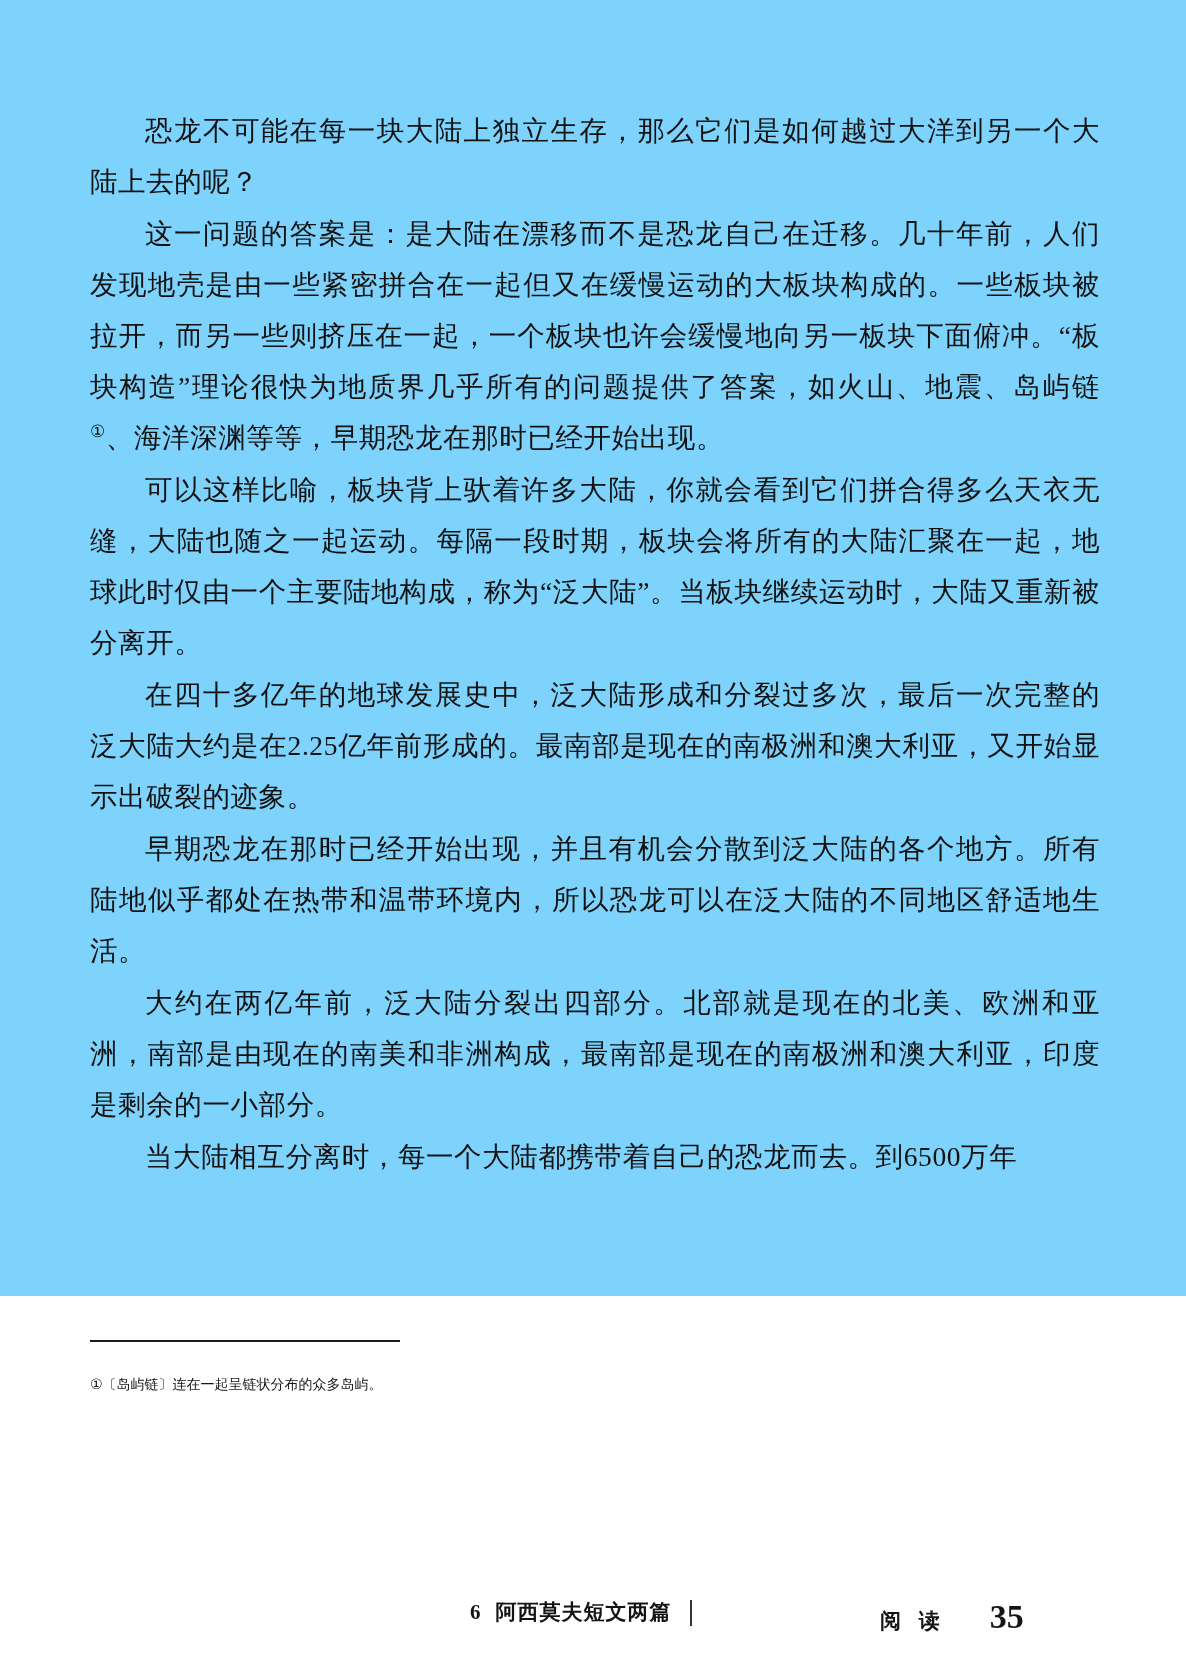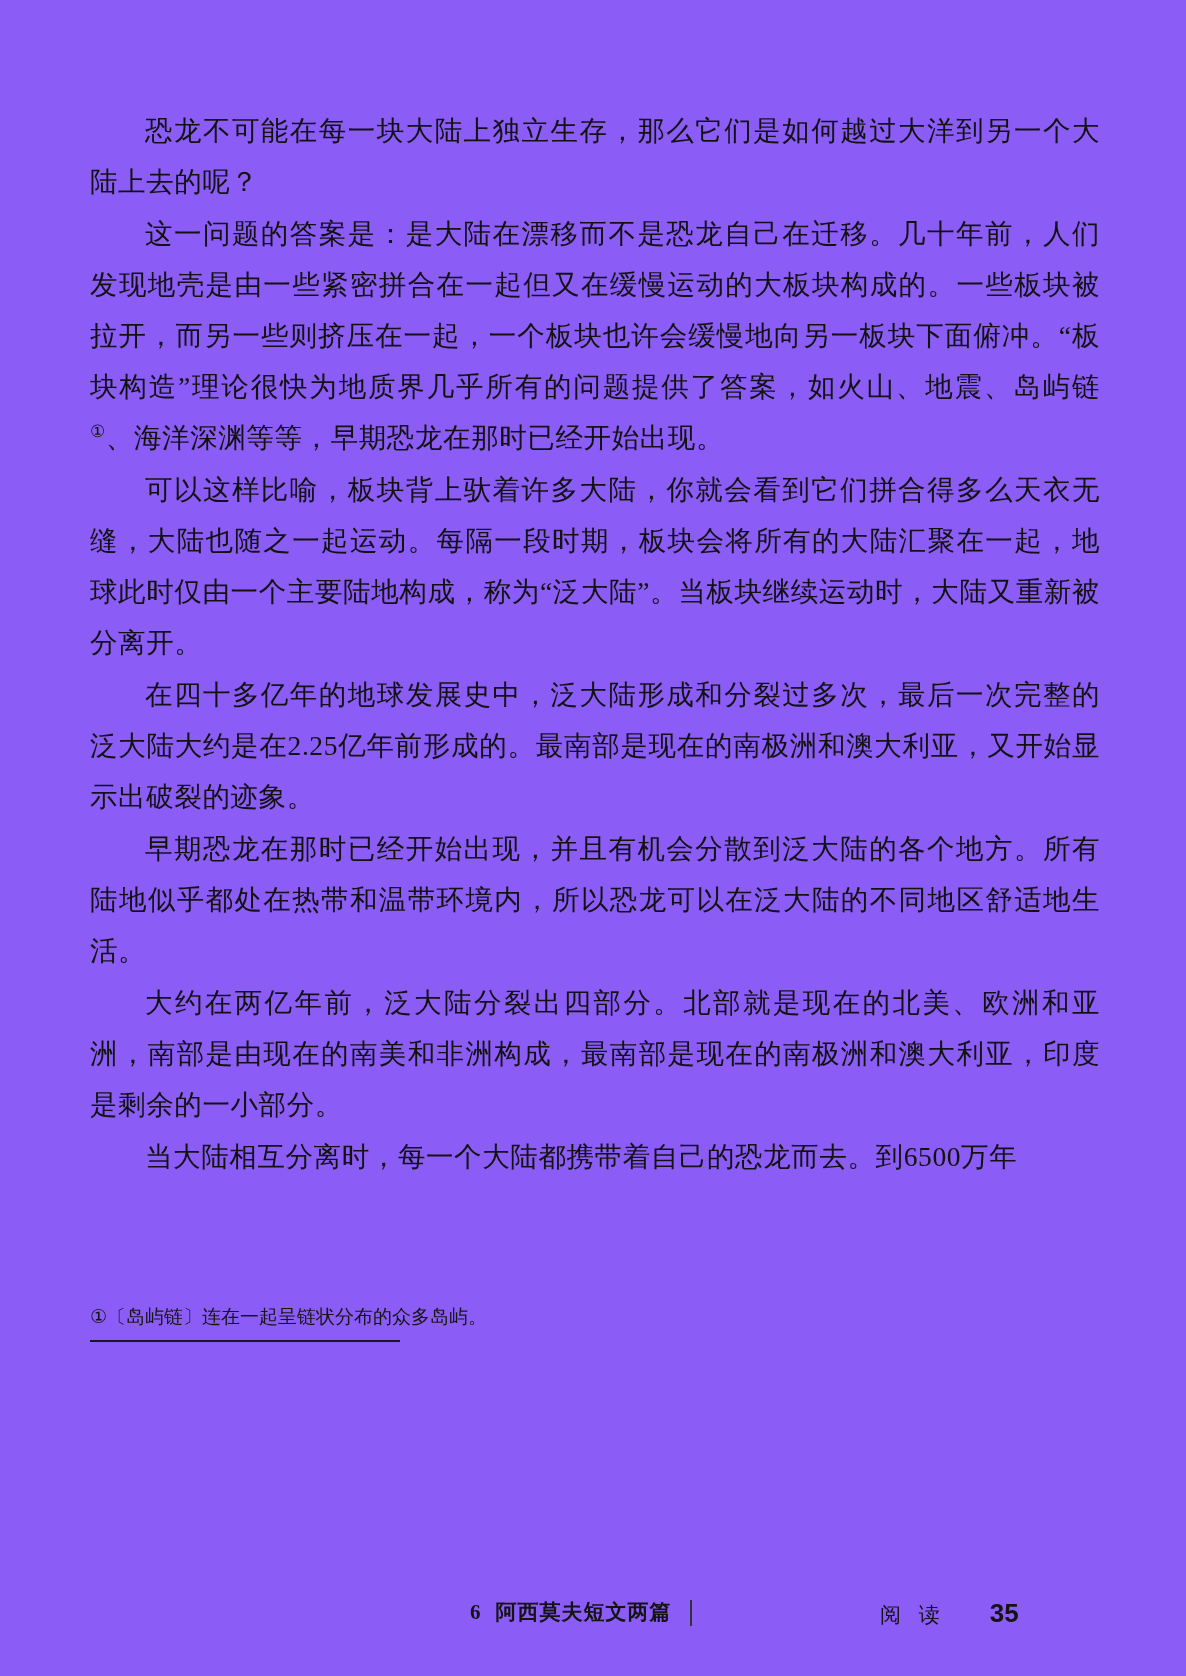--- a/index.html
+++ b/index.html
@@ -13,22 +13,22 @@
     font-family: "Liberation Serif", "DejaVu Serif", serif;
     color: #111111;
     position: relative;
     overflow: hidden;
   }
   .page {
     position: absolute;
     left: 0;
     top: 0;
     width: 1186px;
-    height: 1676px;
-    background: #8b5cf6;
+    height: 1296px;
+    background: #7dd3fc;
   }
   .content {
     position: absolute;
     left: 90px;
     top: 105px;
     width: 1010px;
   }
   .para {
     font-size: 27.5px;
     line-height: 51px;
@@ -48,24 +48,24 @@
     position: absolute;
     left: 90px;
     top: 1340px;
     width: 310px;
     height: 0;
     border-top: 2px solid #1a1a1a;
   }
   .footnotes {
     position: absolute;
     left: 90px;
-    top: 1300px;
+    top: 1368px;
     width: 1010px;
     font-family: "Liberation Sans", "DejaVu Sans", sans-serif;
-    font-size: 19px;
+    font-size: 14px;
     line-height: 33px;
     color: #151515;
   }
   .footnote {
     margin: 0 0 2px 0;
   }
   .footnote .fn-cont {
     display: block;
     padding-left: 24px;
   }
@@ -104,25 +104,25 @@
   .footer-right {
     position: absolute;
     left: 880px;
     top: 0;
     display: flex;
     align-items: baseline;
     gap: 44px;
   }
   .footer-section {
     letter-spacing: 6px;
-    font-weight: normal;
+    font-weight: bold;
   }
   .footer-page {
-    font-family: Liberation Sans, sans-serif;
-    font-size: 26px;
+    font-family: Liberation Serif, serif;
+    font-size: 34px;
     font-weight: bold;
   }
 </style>
 </head>
 <body>
 
 <div class="page">
 
   <div class="content">
 

